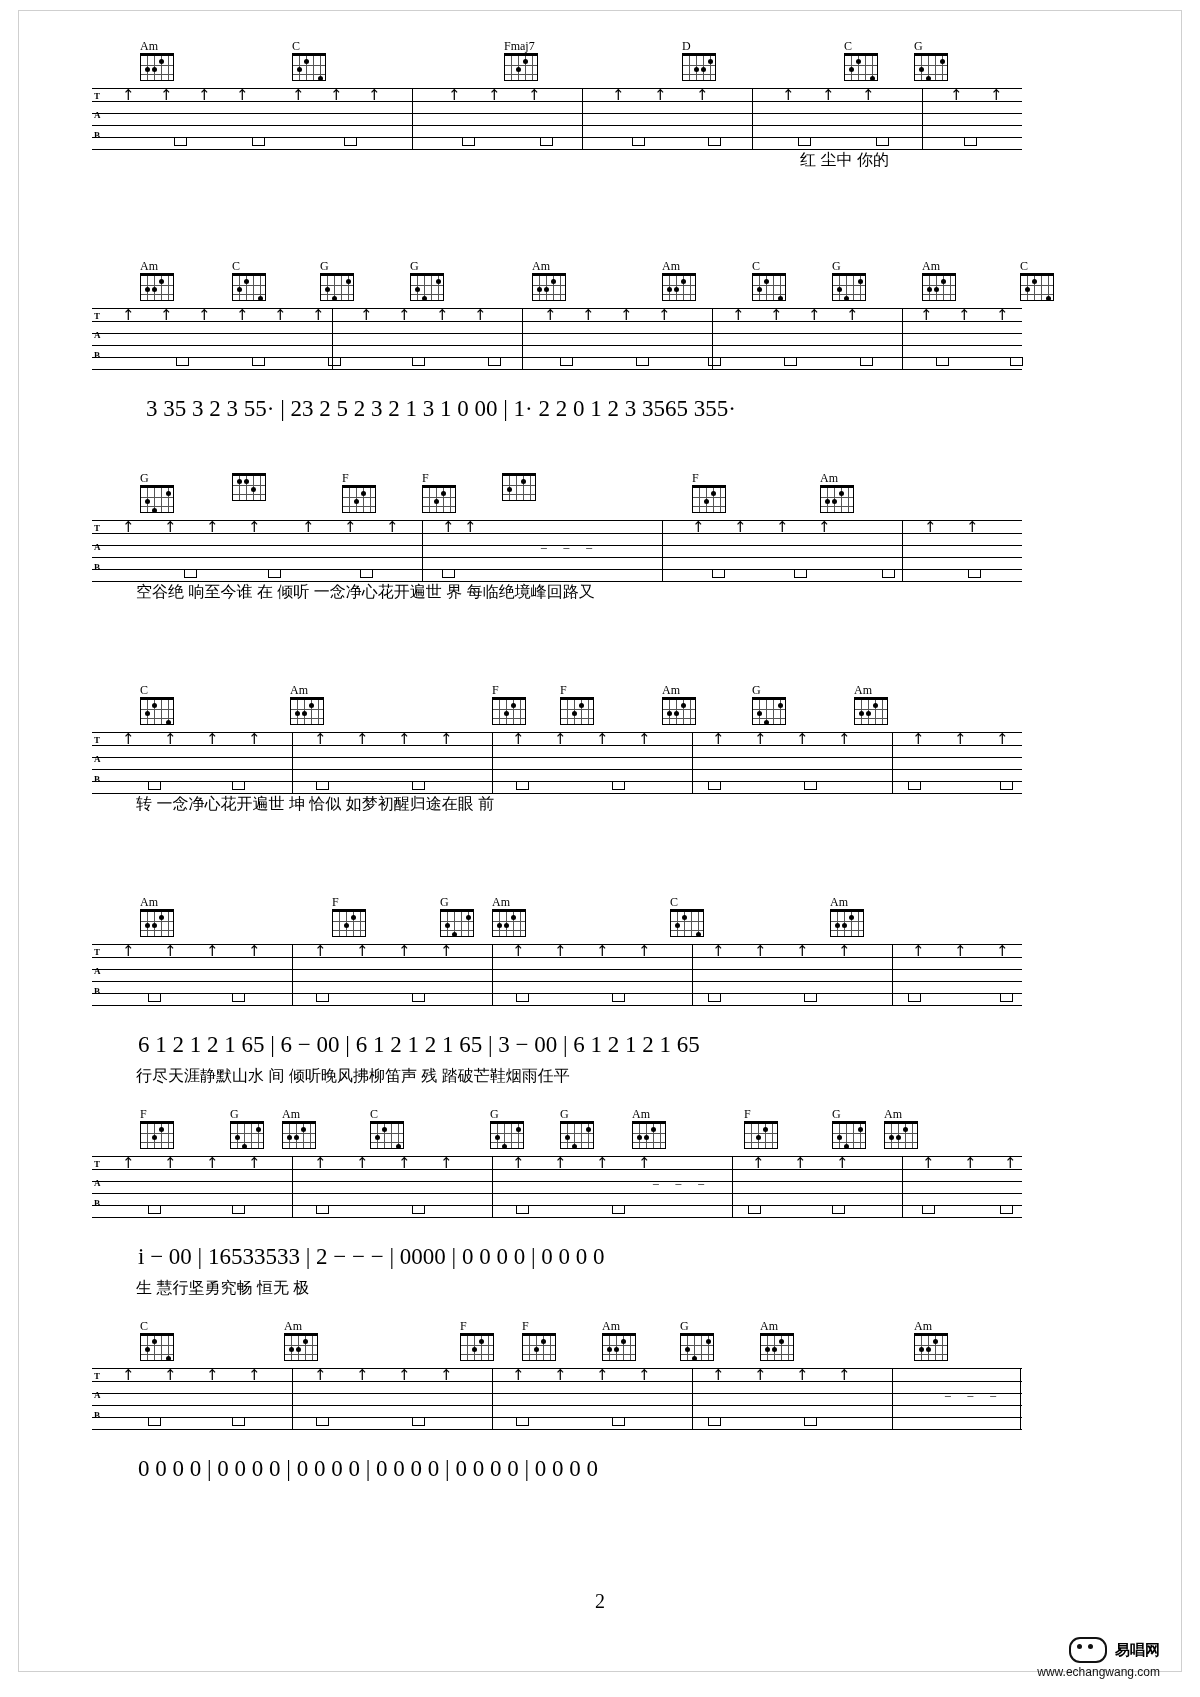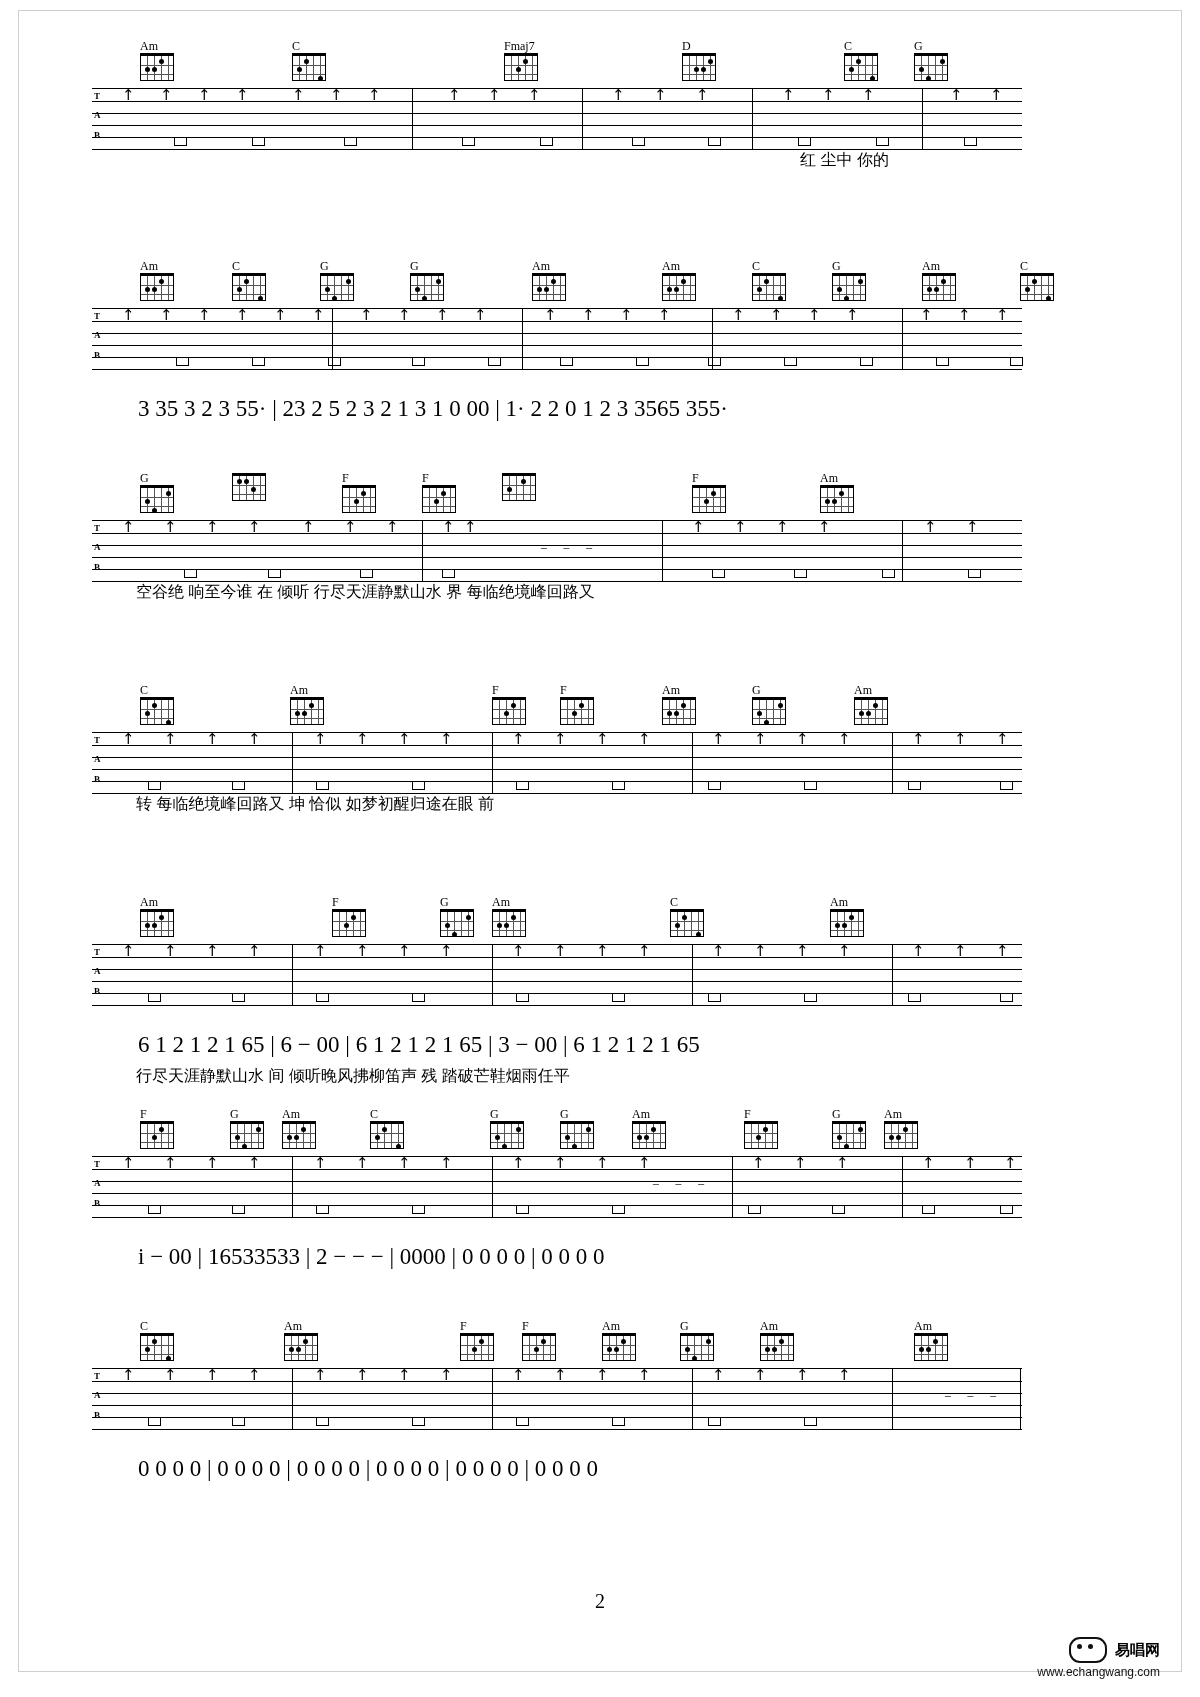--- a/index.html
+++ b/index.html
@@ -524,21 +524,21 @@
         <div class="bracket" style="left:468px;top:48px"></div>
       <div class="bracket" style="left:544px;top:48px"></div>
         <div class="bracket" style="left:616px;top:48px"></div>
       <div class="bracket" style="left:692px;top:48px"></div>
         <div class="bracket" style="left:768px;top:48px"></div>
       <div class="bracket" style="left:844px;top:48px"></div>
         <div class="bracket" style="left:918px;top:48px"></div>
     </div>
 
     <div class="notes" style="margin-top:26px">
-      <span class="n" style="left:46px">3 35 3 2 3 55·  | 23 2 5 2 3 2 1  3 1 0 00  | 1· 2 2 0 1 2  3 3565 355·</span>
+      <span class="n" style="left:54px">3 35 3 2 3 55·  | 23 2 5 2 3 2 1  3 1 0 00  | 1· 2 2 0 1 2  3 3565 355·</span>
     </div>
   </div>
 
   <div class="system" style="top:472px;">
     <div class="chords">
       <div class="chord" style="left:48px">
         <div class="cname">G</div>
         <div class="grid">
           <div class="v" style="left:6px"></div>
             <div class="v" style="left:13px"></div>
@@ -664,21 +664,21 @@
         <div class="bracket" style="left:176px;top:48px"></div>
       <div class="bracket" style="left:268px;top:48px"></div>
         <div class="bracket" style="left:350px;top:48px"></div>
       <div class="bracket" style="left:620px;top:48px"></div>
         <div class="bracket" style="left:702px;top:48px"></div>
       <div class="bracket" style="left:790px;top:48px"></div>
         <div class="bracket" style="left:876px;top:48px"></div>
     </div>
 
     <div class="lyrics">
-      <span class="l" style="left:44px">空谷绝 响至今谁 在 倾听      行尽天涯静默山水 界          每临绝境峰回路又</span>
+      <span class="l" style="left:44px">空谷绝 响至今谁 在 倾听      一念净心花开遍世 界          每临绝境峰回路又</span>
     </div>
   </div>
 
   <div class="system" style="top:684px;">
     <div class="chords">
       <div class="chord" style="left:48px">
         <div class="cname">C</div>
         <div class="grid">
           <div class="v" style="left:6px"></div>
             <div class="v" style="left:13px"></div>
@@ -812,21 +812,21 @@
         <div class="bracket" style="left:320px;top:48px"></div>
       <div class="bracket" style="left:424px;top:48px"></div>
         <div class="bracket" style="left:520px;top:48px"></div>
       <div class="bracket" style="left:616px;top:48px"></div>
         <div class="bracket" style="left:712px;top:48px"></div>
       <div class="bracket" style="left:816px;top:48px"></div>
         <div class="bracket" style="left:908px;top:48px"></div>
     </div>
 
     <div class="lyrics">
-      <span class="l" style="left:44px">转        每临绝境峰回路又  坤        恰似 如梦初醒归途在眼 前</span>
+      <span class="l" style="left:44px">转        一念净心花开遍世  坤        恰似 如梦初醒归途在眼 前</span>
     </div>
   </div>
 
   <div class="system" style="top:896px;">
     <div class="chords">
       <div class="chord" style="left:48px">
         <div class="cname">Am</div>
         <div class="grid">
           <div class="v" style="left:6px"></div>
             <div class="v" style="left:13px"></div>
@@ -1142,20 +1142,23 @@
         <div class="bracket" style="left:520px;top:48px"></div>
       <div class="bracket" style="left:656px;top:48px"></div>
         <div class="bracket" style="left:740px;top:48px"></div>
       <div class="bracket" style="left:830px;top:48px"></div>
         <div class="bracket" style="left:908px;top:48px"></div>
     </div>
 
     <div class="notes" style="margin-top:26px">
       <span class="n" style="left:46px">i − 00  | 16533533 | 2 − − −   | 0000 | 0 0 0 0  | 0 0 0 0</span>
     </div>
+    <div class="lyrics">
+      <span class="l" style="left:44px">生        慧行坚勇究畅 恒无 极</span>
+    </div>
   </div>
 
   <div class="system" style="top:1320px;">
     <div class="chords">
       <div class="chord" style="left:48px">
         <div class="cname">C</div>
         <div class="grid">
           <div class="v" style="left:6px"></div>
             <div class="v" style="left:13px"></div>
             <div class="v" style="left:20px"></div>

